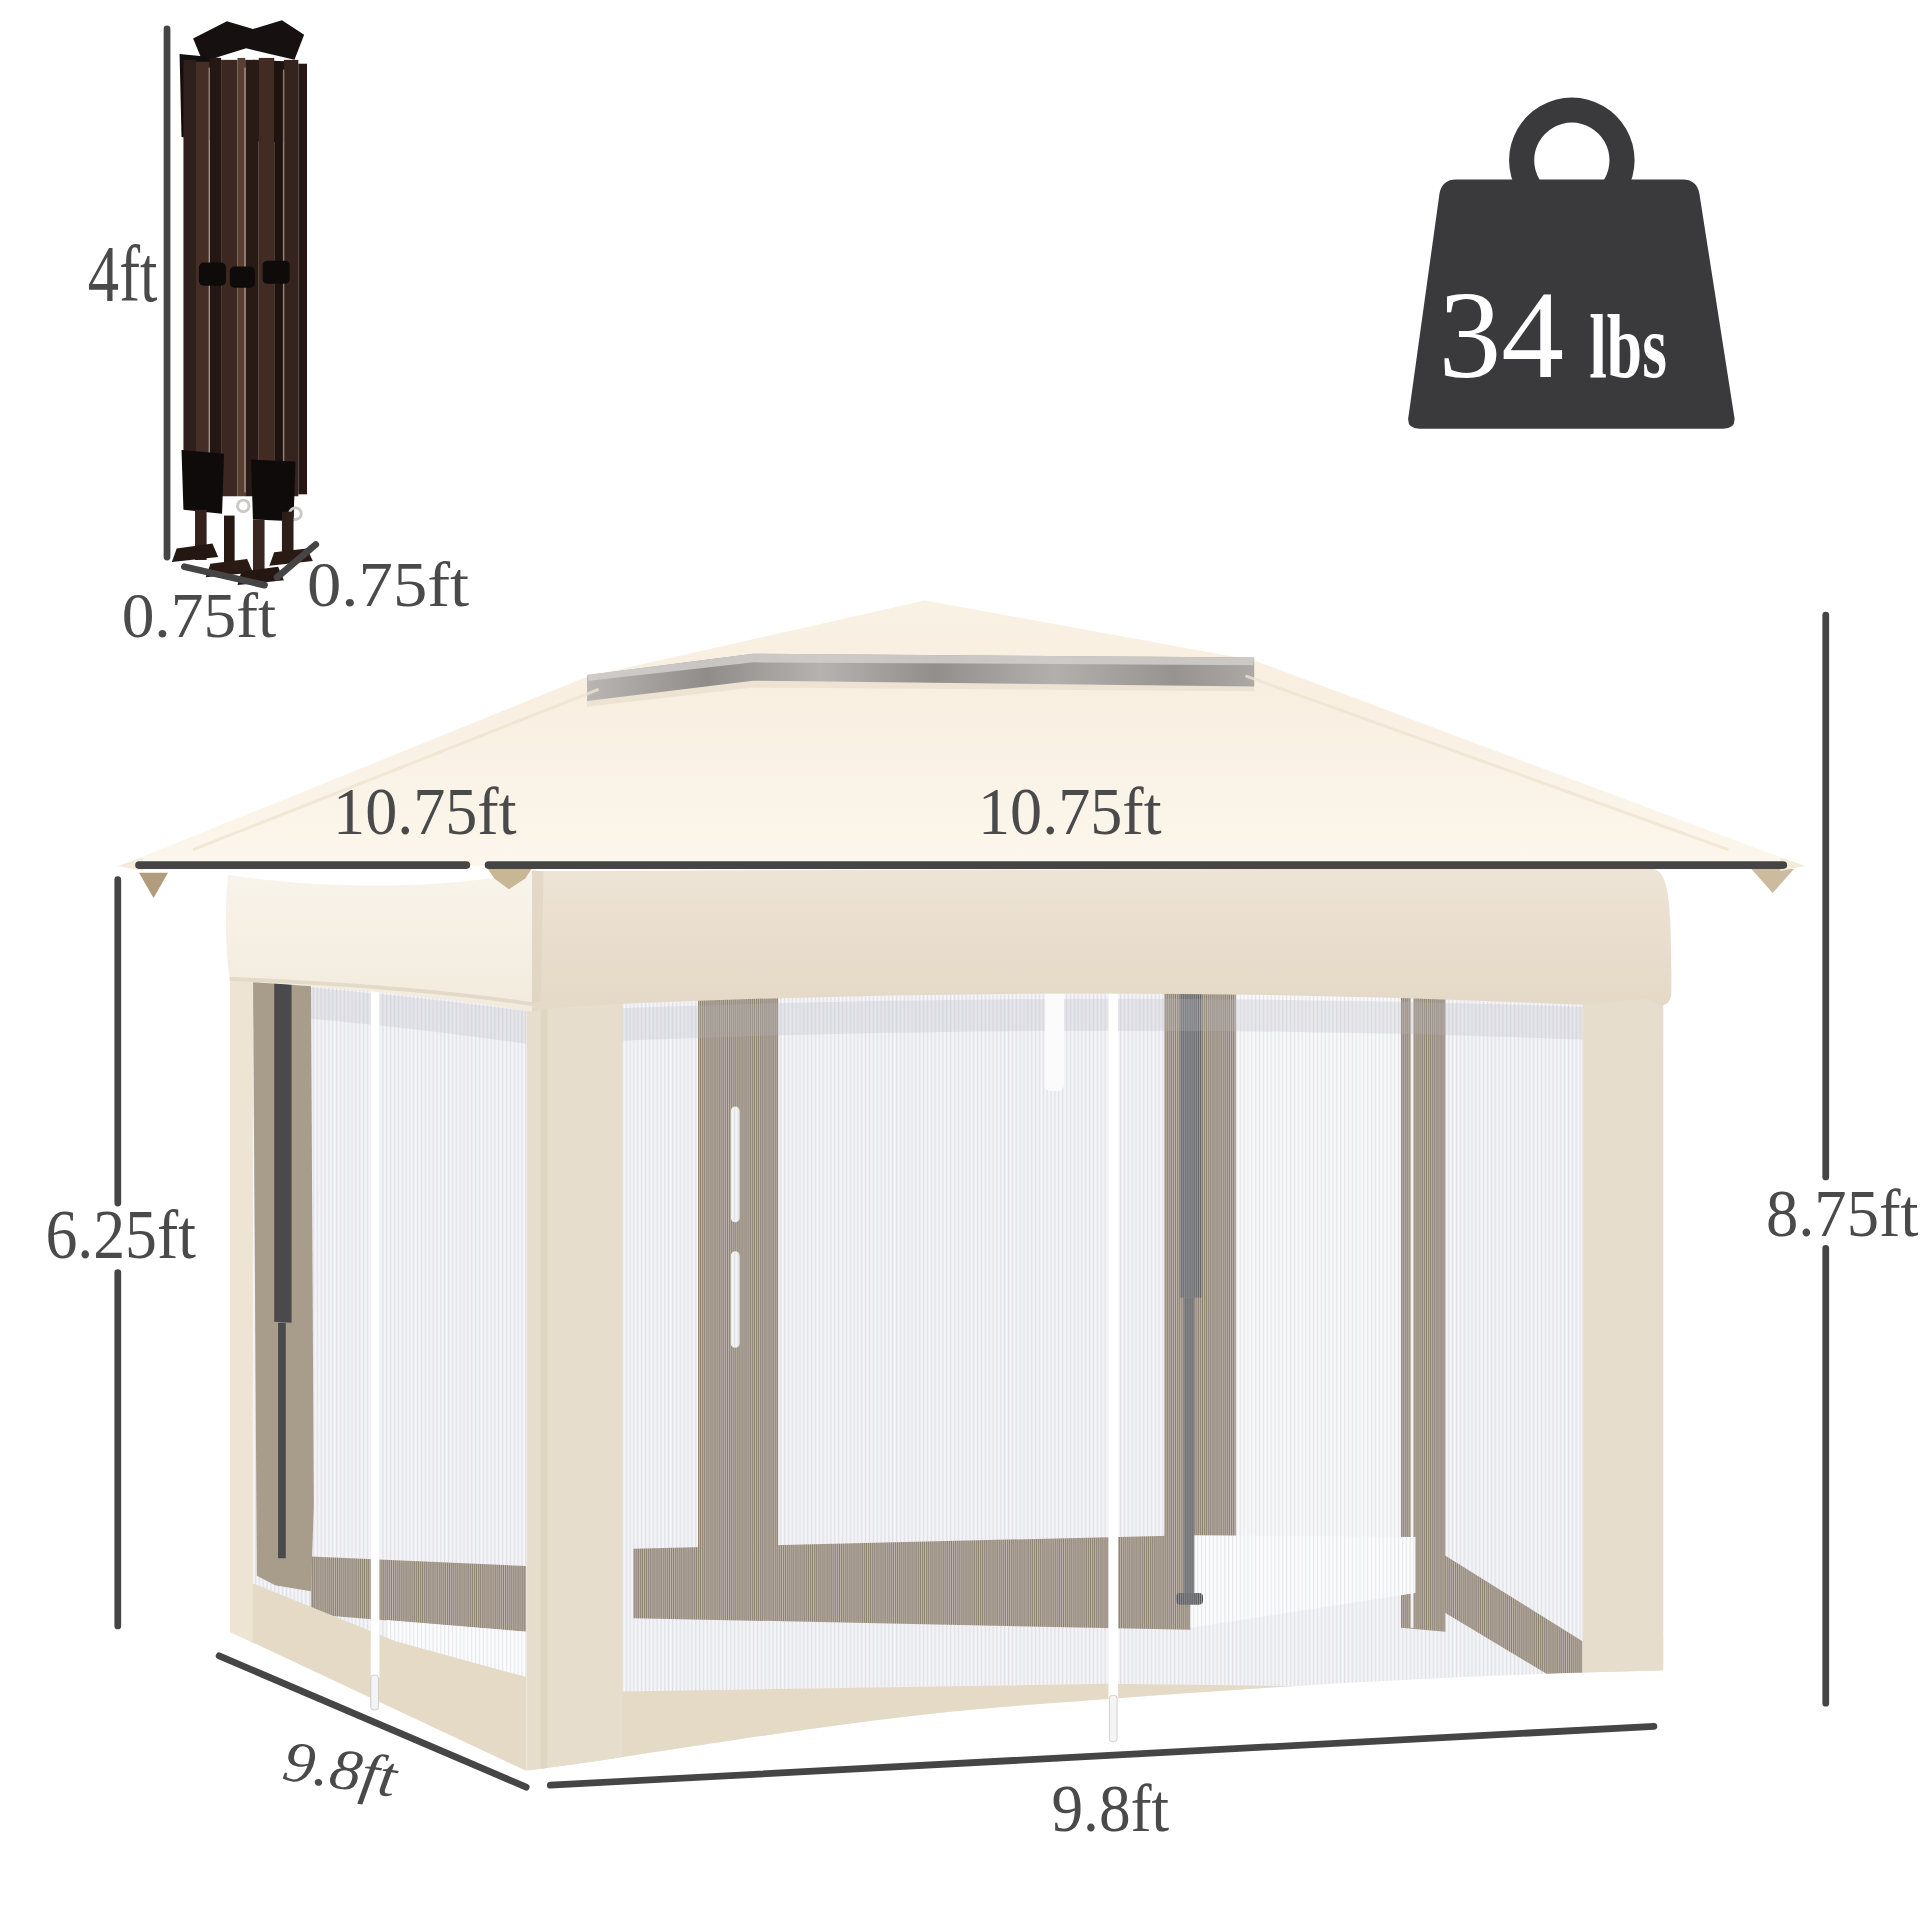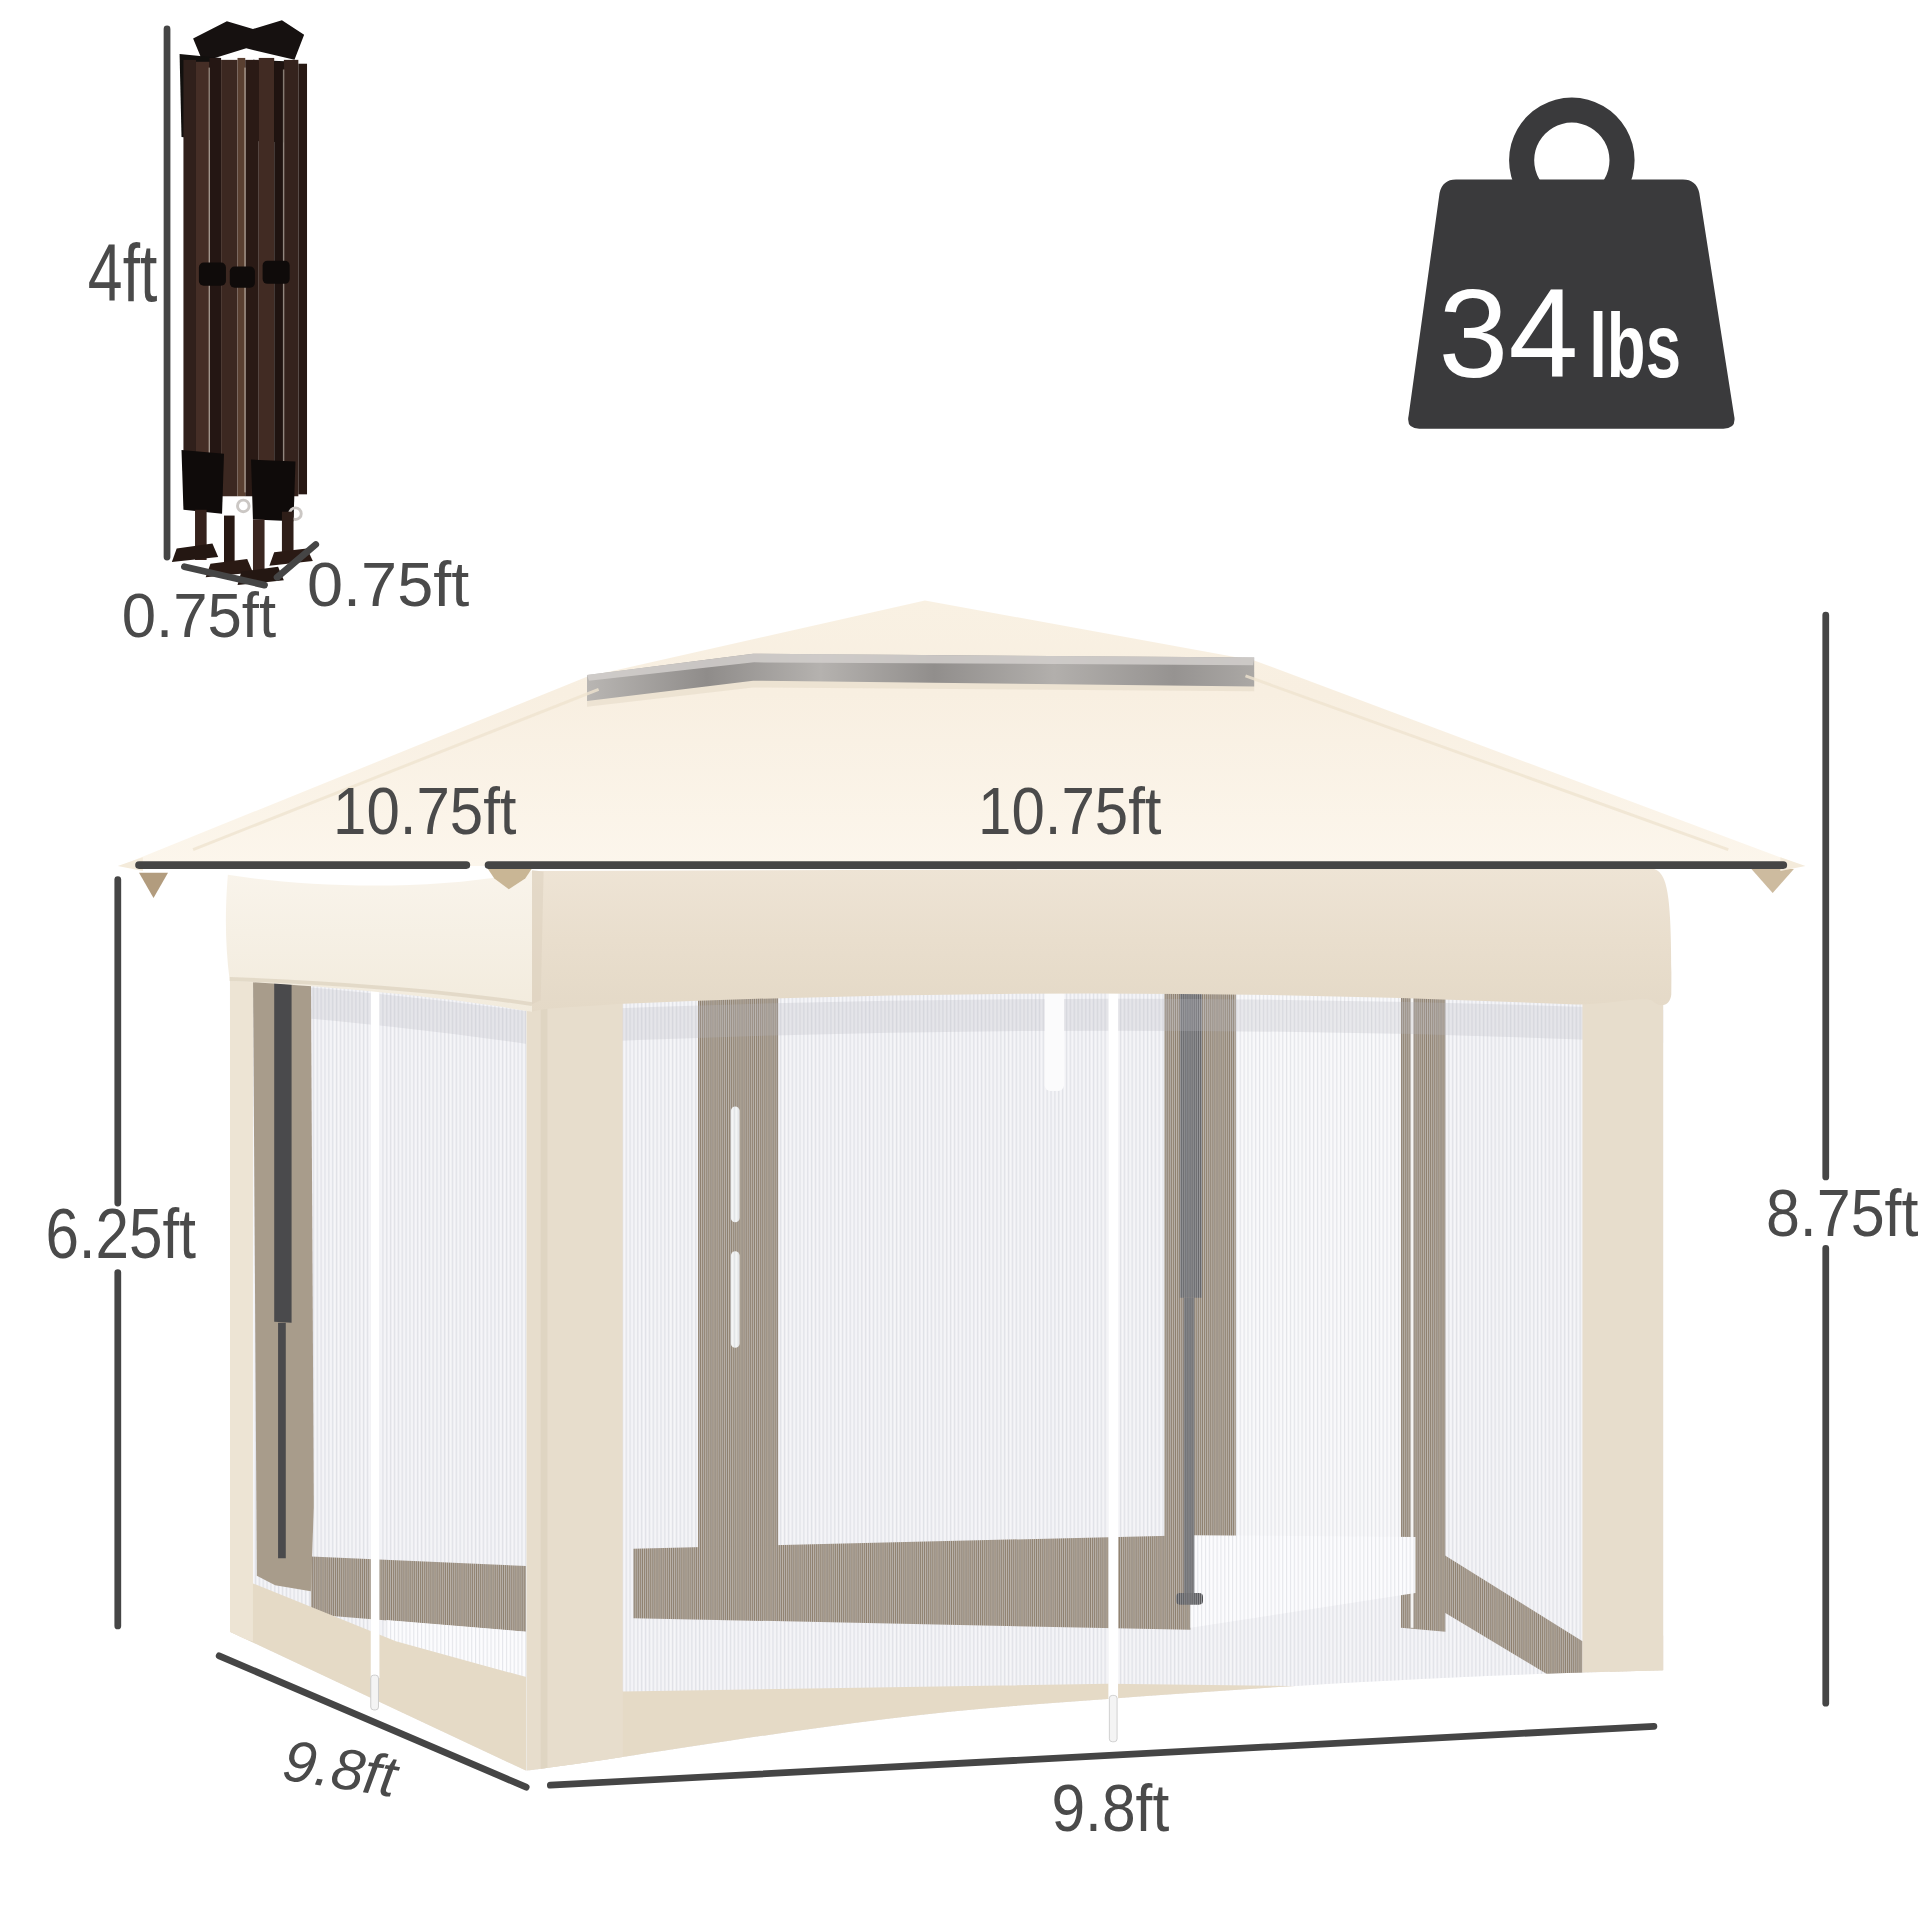--- a/index.html
+++ b/index.html
@@ -1,17 +1,17 @@
 <!DOCTYPE html>
 <html><head>
 <meta charset="utf-8">
 <style>
   html,body{margin:0;padding:0;background:#ffffff;}
   #canvas{position:relative;width:1931px;height:1931px;background:#ffffff;
-    font-family:Liberation Sans, sans-serif;}
+    font-family:Liberation Serif, serif;}
   svg{position:absolute;top:0;left:0;}
 </style>
 </head>
 <body>
 <div id="canvas">
 <svg width="1931" height="1931" viewBox="0 0 2000 2000">
 <defs>
   <linearGradient id="bandGrad" x1="0" y1="0" x2="1" y2="0">
     <stop offset="0" stop-color="#b9b6b3"></stop>
     <stop offset="0.18" stop-color="#8f8c8a"></stop>

